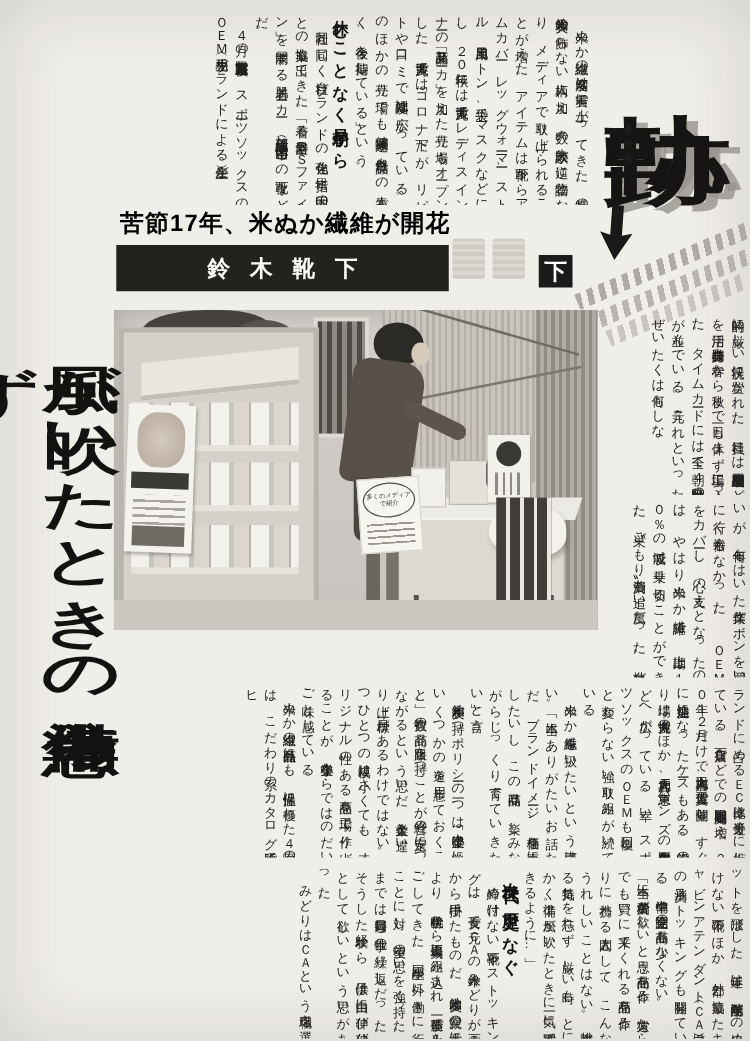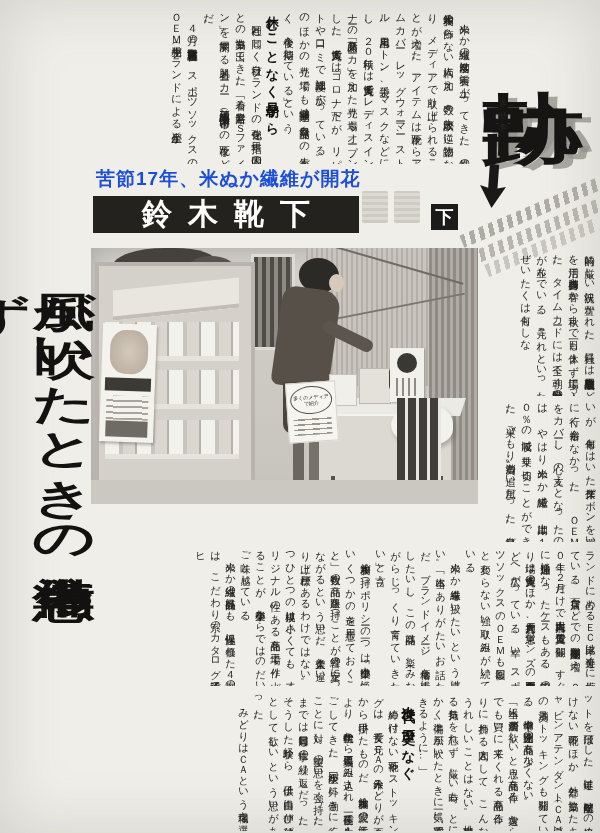--- a/index.html
+++ b/index.html
@@ -35,25 +35,25 @@
   .t3{left:16px;top:241px;width:120px;opacity:.6;}
   
   #part{position:absolute;left:431px;top:204px;width:27px;height:26px;background:#1b1b19;color:#fff;
         display:flex;align-items:center;justify-content:center;font-weight:bold;font-size:18px;
         font-family:"Liberation Sans","DejaVu Sans",sans-serif;}
   .stamp{position:absolute;top:191px;width:26px;height:32px;border-radius:2px;opacity:.8;
          background:repeating-linear-gradient(0deg,#c6c3bd 0 3px,#d8d5cf 3px 6px);filter:blur(.4px);}
   #stamp1{left:362px;} #stamp2{left:394px;}
   
   #kicker{position:absolute;left:96px;top:166px;font-family:"Liberation Sans","DejaVu Sans",sans-serif;
-          font-weight:600;font-size:19px;letter-spacing:1px;color:#1d4ed8;}
+          font-weight:600;font-size:19px;letter-spacing:1px;color:#000000;}
   #banner{position:absolute;left:93px;top:196px;width:266px;height:37px;background:#23221f;
           display:flex;align-items:center;justify-content:center;}
   #banner span{color:#fdfdfb;font-family:"Liberation Sans","DejaVu Sans",sans-serif;font-weight:bold;
-          font-size:30px;letter-spacing:16px;text-indent:16px;}
+          font-size:18px;letter-spacing:16px;text-indent:16px;}
   
   #vhead{position:absolute;left:16px;top:262px;width:80px;height:540px;writing-mode:vertical-rl;
          font-size:62px;font-weight:600;letter-spacing:1.5px;line-height:1.05;color:#131210;
          transform:scaleY(.65);transform-origin:top left;}
   
   #photo{position:absolute;left:91px;top:248px;width:387px;height:256px;overflow:hidden;
          background:linear-gradient(#d3d0cb,#c7c4be);box-shadow:inset 0 0 24px rgba(90,88,82,.35);}
   #photo *{position:absolute;}
   .ph-screen{left:215px;top:0;width:172px;height:138px;background:repeating-linear-gradient(90deg,#b4b0a9 0 2px,#c9c5be 2px 5px);}
   .ph-screen2{left:338px;top:0;width:49px;height:238px;background:repeating-linear-gradient(90deg,#8f8b85 0 3px,#b0aca5 3px 6px);}

